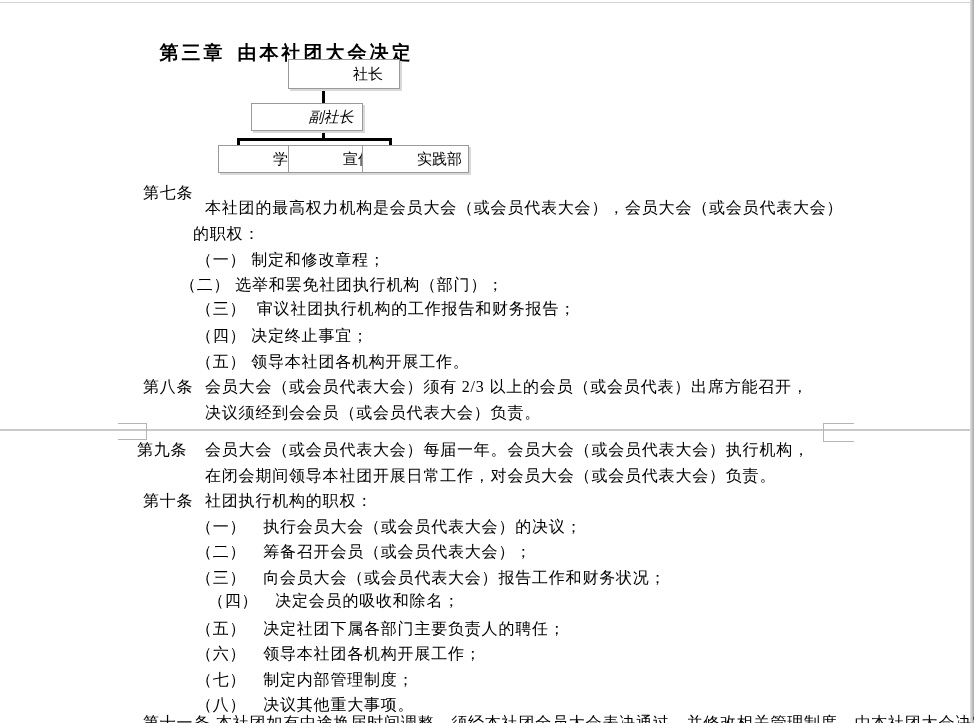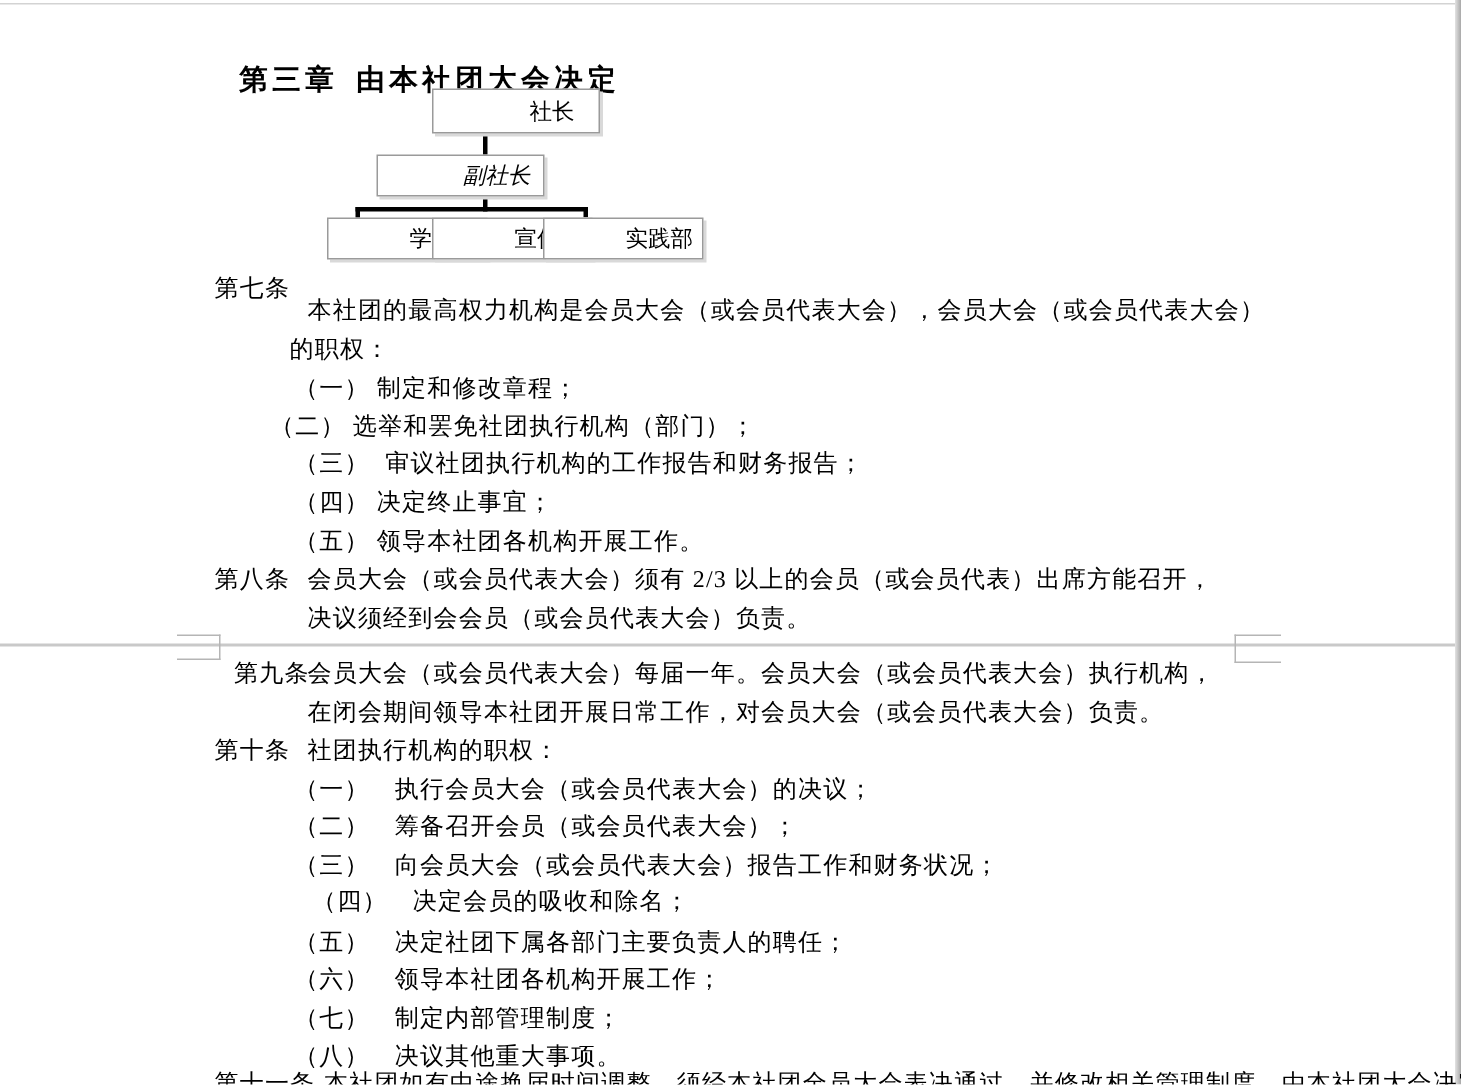--- a/index.html
+++ b/index.html
@@ -78,21 +78,21 @@
     <div class="doc-line" style="left: 205px; top: 198px; text-align: right;">本社团的最高权力机构是会员大会（或会员代表大会），会员大会（或会员代表大会）</div>
     <div class="doc-line" style="left: 193px; top: 224px;">的职权：</div>
     <div class="doc-line" style="left: 196px; top: 250px;">（一） 制定和修改章程；</div>
     <div class="doc-line" style="left: 180px; top: 275px;">（二） 选举和罢免社团执行机构（部门）；</div>
     <div class="doc-line" style="left: 196px; top: 301px; font-family: Liberation Mono, monospace;">（三） 审议社团执行机构的工作报告和财务报告；</div>
     <div class="doc-line" style="left: 196px; top: 326px;">（四） 决定终止事宜；</div>
     <div class="doc-line" style="left: 196px; top: 352px;">（五） 领导本社团各机构开展工作。</div>
     <div class="article-label" style="left: 143px; top: 377px;">第八条</div>
     <div class="doc-line" style="left: 205px; top: 377px;">会员大会（或会员代表大会）须有 2/3 以上的会员（或会员代表）出席方能召开，</div>
     <div class="doc-line" style="left: 205px; top: 403px;">决议须经到会会员（或会员代表大会）负责。</div>
-    <div class="article-label" style="left: 156px; top: 440px; text-align: center;">第九条</div>
+    <div class="article-label" style="left: 137px; top: 440px; text-align: center;">第九条</div>
     <div class="doc-line" style="left: 205px; top: 440px;">会员大会（或会员代表大会）每届一年。会员大会（或会员代表大会）执行机构，</div>
     <div class="doc-line" style="left: 205px; top: 466px;">在闭会期间领导本社团开展日常工作，对会员大会（或会员代表大会）负责。</div>
     <div class="article-label" style="left: 143px; top: 491px;">第十条</div>
     <div class="doc-line" style="left: 205px; top: 491px;">社团执行机构的职权：</div>
     <div class="doc-line" style="left: 196px; top: 517px;">（一）　执行会员大会（或会员代表大会）的决议；</div>
     <div class="doc-line" style="left: 196px; top: 542px;">（二）　筹备召开会员（或会员代表大会）；</div>
     <div class="doc-line" style="left: 196px; top: 568px;">（三）　向会员大会（或会员代表大会）报告工作和财务状况；</div>
     <div class="doc-line" style="left: 208px; top: 593px; font-family: Liberation Mono, monospace;">（四）　决定会员的吸收和除名；</div>
     <div class="doc-line" style="left: 196px; top: 619px;">（五）　决定社团下属各部门主要负责人的聘任；</div>
     <div class="doc-line" style="left: 196px; top: 644px;">（六）　领导本社团各机构开展工作；</div>

